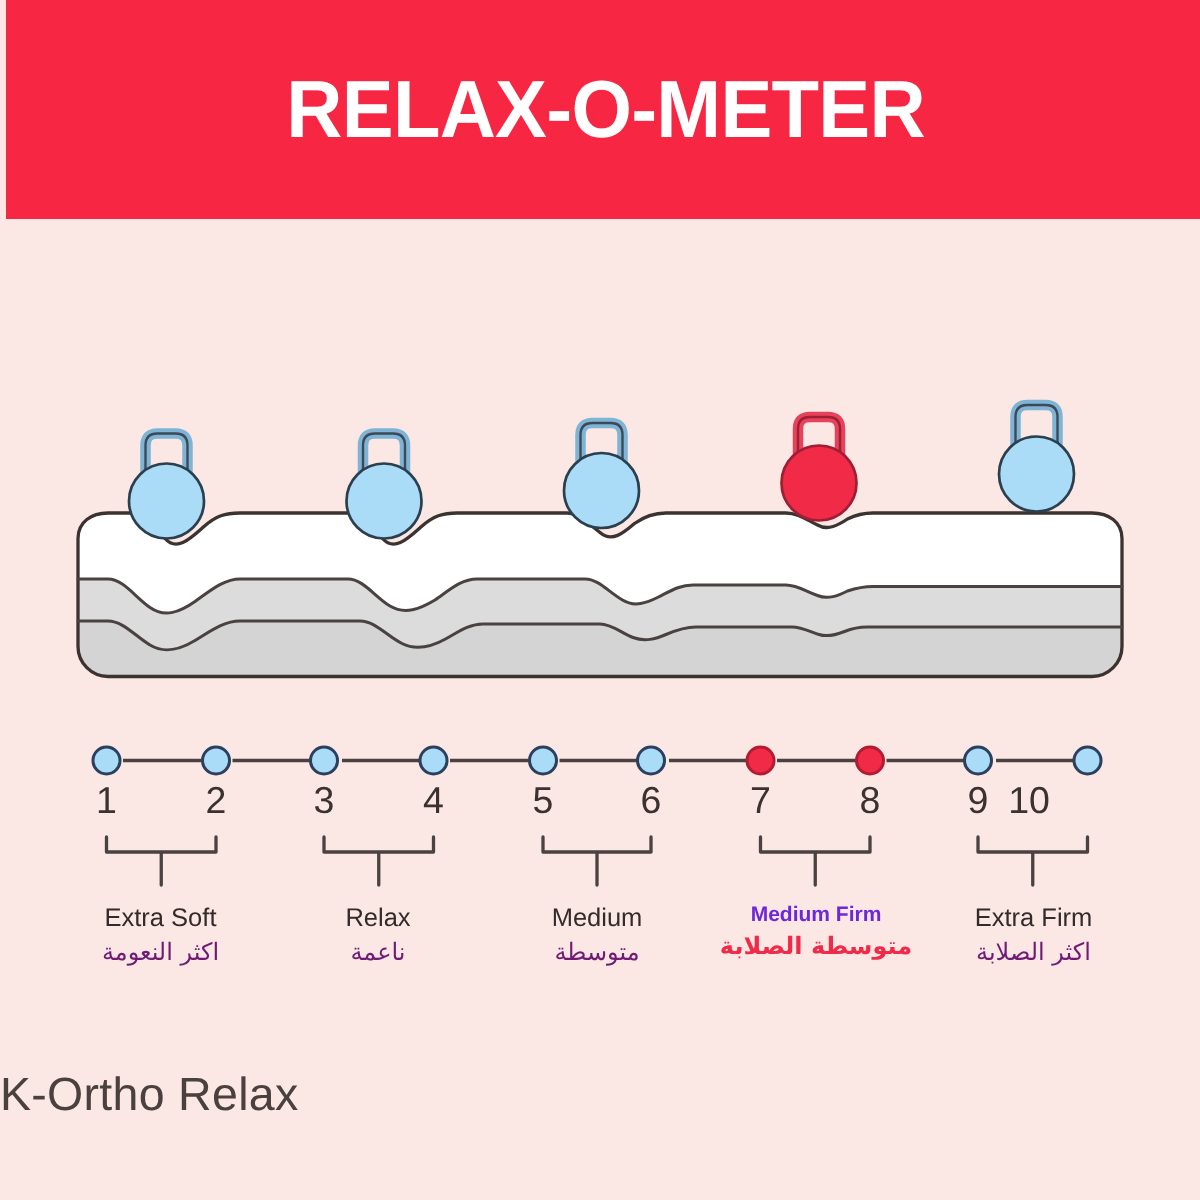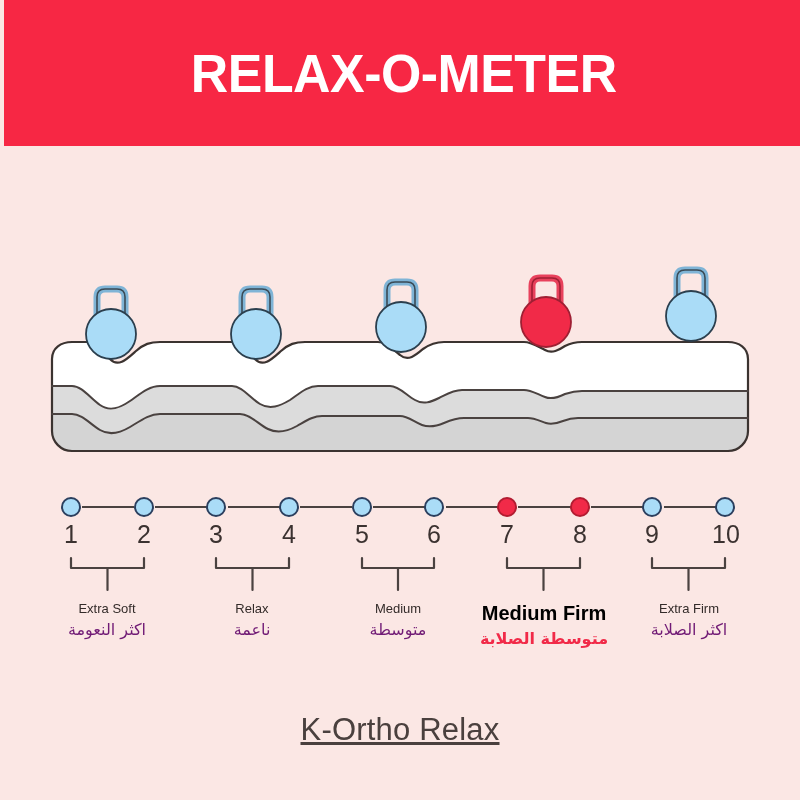--- a/index.html
+++ b/index.html
@@ -85,55 +85,53 @@
   }
   .group-label {
     position: absolute;
     transform: translateX(-50%);
     text-align: center;
     white-space: nowrap;
   }
   .group-label .en {
     display: block;
     font-family: "Liberation Sans", sans-serif;
-    font-size: 13px;
+    font-size: 17px;
     color: #332b29;
     line-height: 1.28;
   }
   .group-label .ar {
     display: block;
     font-family: "DejaVu Sans", sans-serif;
     font-size: 16px;
     color: #701a75;
     line-height: 1.5;
     direction: rtl;
   }
   .group-label.highlight .en {
-    color: #000000;
+    color: #6d28d9;
     font-weight: bold;
-    font-size: 20px;
+    font-size: 14px;
   }
   .group-label.highlight .ar {
     color: #f12a48;
     font-weight: bold;
     text-align: right;
   }
 
   .product-name {
     position: absolute;
     left: 0;
     top: 714px;
     width: 800px;
-    text-align: center;
     font-family: "Liberation Sans", sans-serif;
     font-size: 31px;
     color: #4a403e;
     line-height: 1;
     letter-spacing: 0.2px;
-    text-decoration: underline;
   }
 </style>
 </head>
 <body>
 
 <div id="page">
 
   <div class="header-banner">
     <div class="header-title">RELAX-O-METER</div>
   </div>
@@ -359,21 +357,21 @@
   <div class="scale-numbers">
     <span class="scale-number" style="left:71px">1</span>
     <span class="scale-number" style="left:144px">2</span>
     <span class="scale-number" style="left:216px">3</span>
     <span class="scale-number" style="left:289px">4</span>
     <span class="scale-number" style="left:362px">5</span>
     <span class="scale-number" style="left:434px">6</span>
     <span class="scale-number" style="left:507px">7</span>
     <span class="scale-number" style="left:580px">8</span>
     <span class="scale-number" style="left:652px">9</span>
-    <span class="scale-number" style="left:726px">10</span>
+    <span class="scale-number" style="left:686px">10</span>
   </div>
 
   <div class="group-labels">
 
     <div class="group-label" style="left:107px">
       <span class="en">Extra Soft</span>
       <span class="ar">اكثر النعومة</span>
     </div>
 
     <div class="group-label" style="left:252px">

